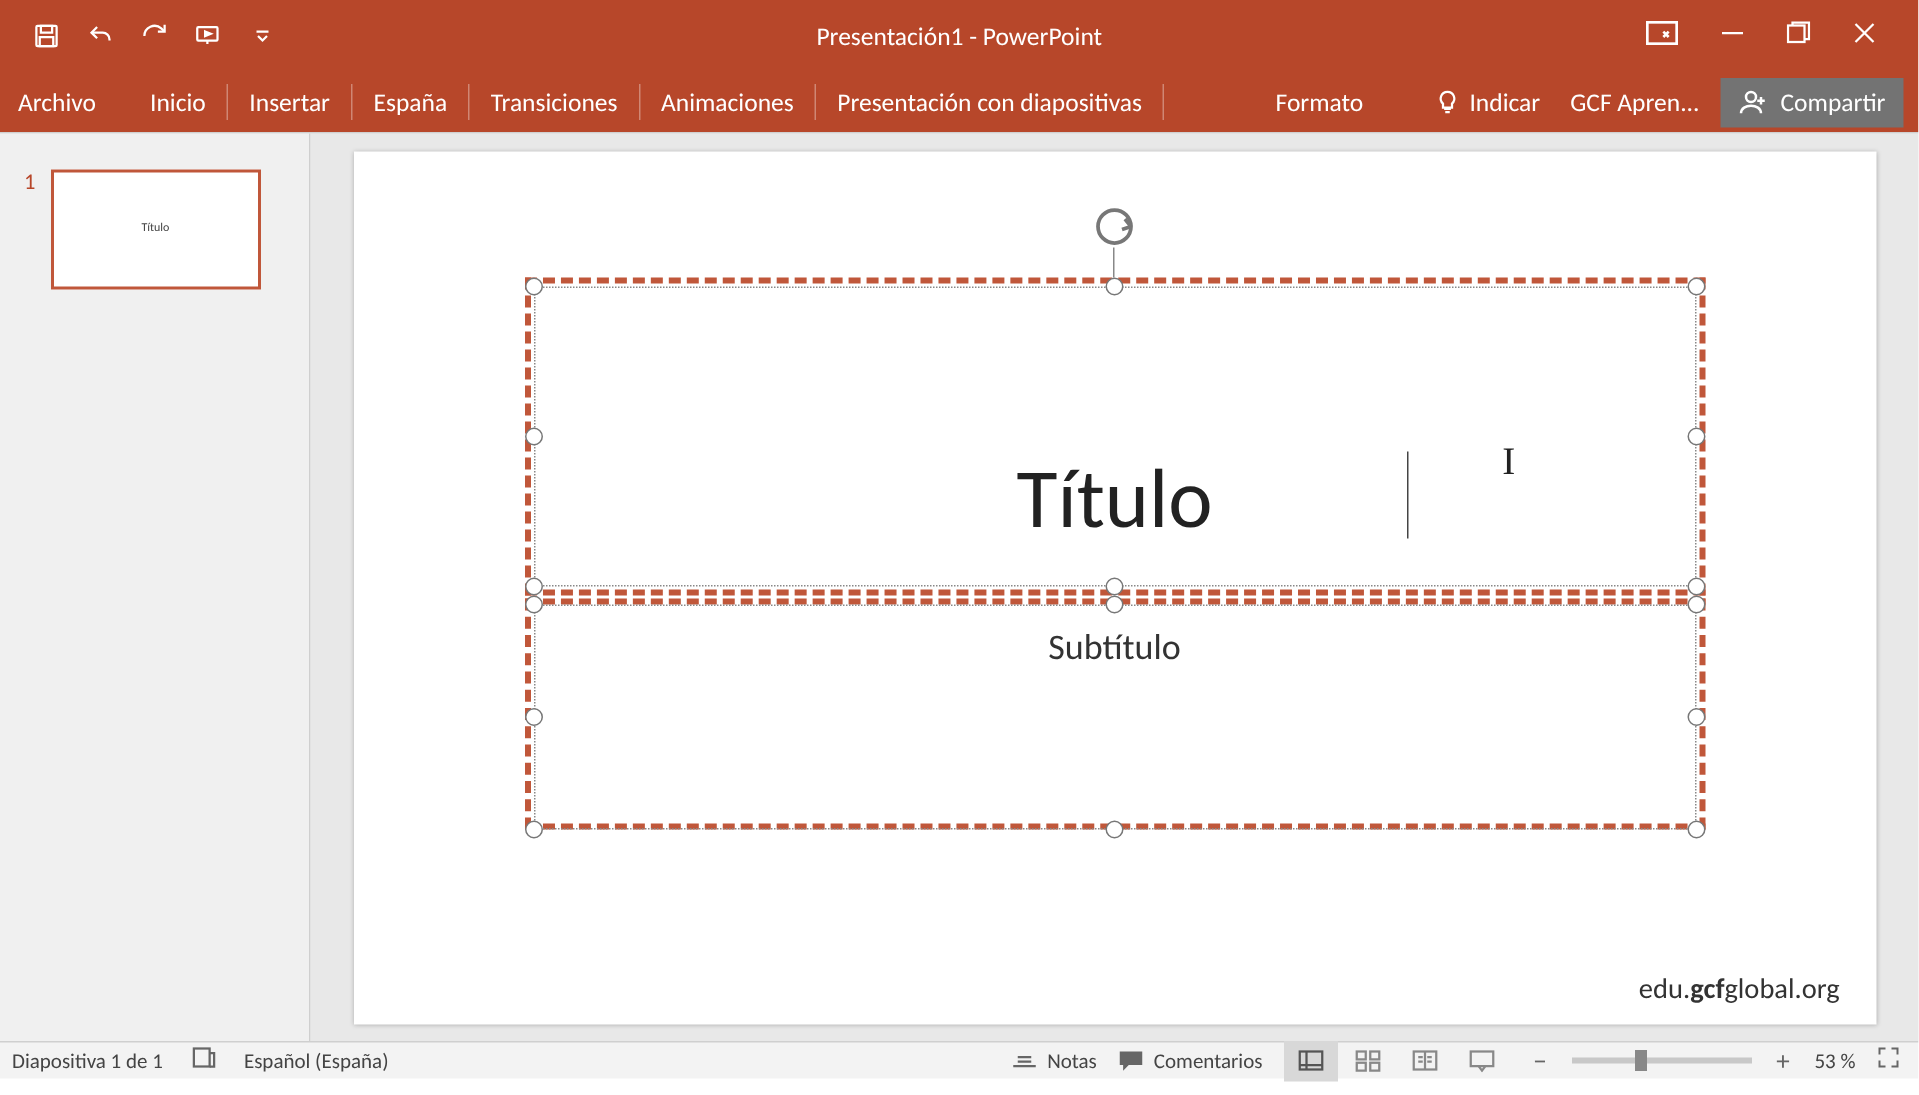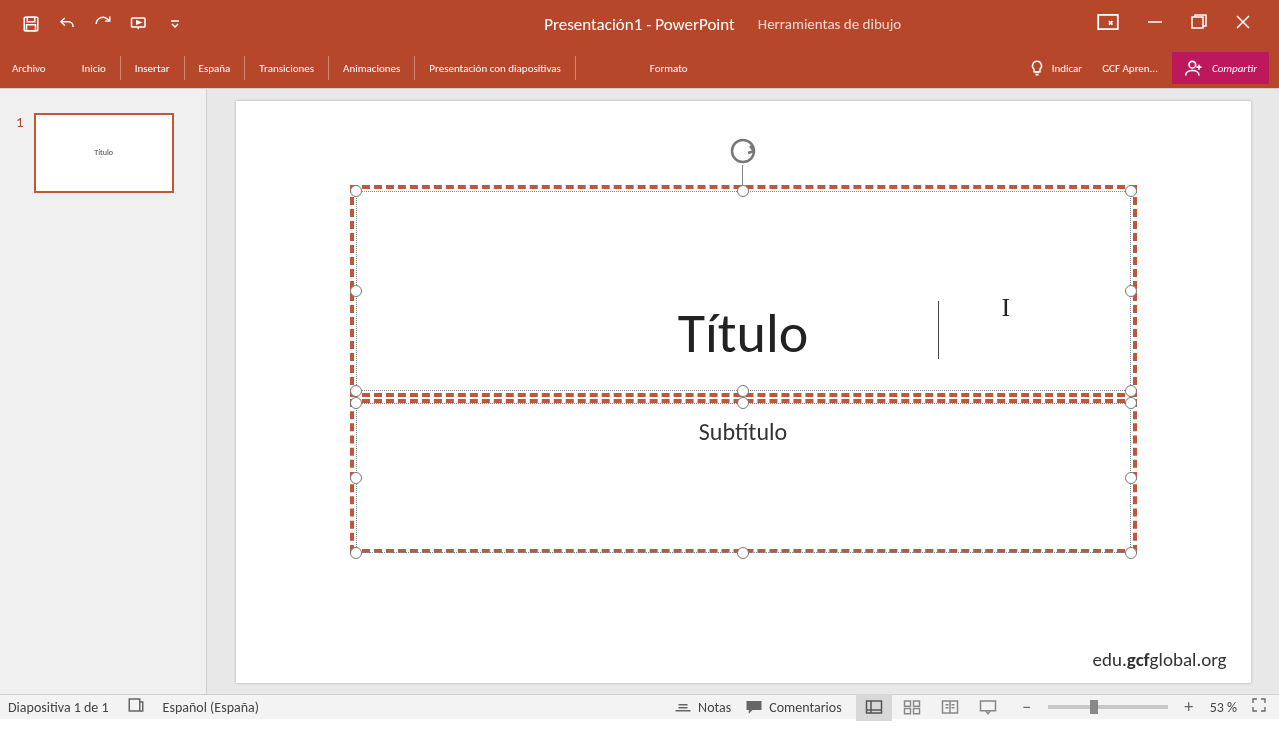--- a/index.html
+++ b/index.html
@@ -8,30 +8,30 @@
 
 .titlebar { height: 48px; background: #b7472a; display: flex; align-items: center; color: #fff; position: relative; }
 .qat { display: flex; align-items: center; gap: 18px; padding-left: 22px; }
 .qat-icon { width: 18px; height: 18px; display: flex; align-items: center; justify-content: center; }
 .qat svg { display: block; }
 .title-center { position: absolute; left: 0; right: 0; text-align: center; pointer-events: none; font-size: 17px; }
 .contextual { position: absolute; left: 700px; right: 320px; text-align: center; font-size: 15px; color: #f2d9d2; }
 .win-controls { margin-left: auto; display: flex; align-items: center; gap: 28px; padding-right: 28px; }
 
 
-.ribbon { height: 40px; background: #b7472a; display: flex; align-items: stretch; color: #fff; font-size: 11px; }
+.ribbon { height: 40px; background: #b7472a; display: flex; align-items: stretch; color: #fff; font-size: 17px; }
 .ribbon-tab { padding: 0 12px; display: flex; align-items: center; cursor: pointer; white-space: nowrap; }
 .ribbon-sep { width: 1px; background: rgba(255,255,255,.35); margin: 8px 2px; }
 .ribbon-spacer { flex: 0 0 48px; }
 .ribbon-format { padding: 0 24px; display: flex; align-items: center; }
 .ribbon-flex { flex: 1; }
 .ribbon-right { display: flex; align-items: center; gap: 4px; padding-right: 10px; }
 .tellme { display: flex; align-items: center; gap: 6px; padding: 0 6px; text-align: center; }
 .account { padding: 0 10px; white-space: nowrap; }
-.share-btn { background: #be185d; padding: 6px 12px; display: flex; align-items: center; gap: 8px; font-style: italic; }
+.share-btn { background: #737373; padding: 6px 12px; display: flex; align-items: center; gap: 8px; }
 
 
 .workspace { height: 606px; display: flex; background: #e6e6e6; border-top: 1px solid #d0d0d0; }
 .thumb-pane { width: 207px; background: #f0f0f0; border-right: 1px solid #cfcfcf; padding-top: 24px; }
 .thumb-row { display: flex; align-items: flex-start; gap: 10px; padding-left: 16px; }
 .thumb-num { font-size: 15px; color: #b7472a; }
 .thumb { width: 140px; height: 80px; background: #fff; border: 2px solid #c0573a; position: relative; }
 .thumb-title { position: absolute; left: 0; right: 0; top: 32px; text-align: center; font-size: 8px; color: #444; }
 
 .canvas-area { flex: 1; display: flex; align-items: center; justify-content: center; position: relative; background: #e8e8e8; }
@@ -105,21 +105,20 @@
           <path d="M11 16v3"></path>
         </svg>
     </span>
     <span class="qat-icon">
       <svg width="10" height="10" viewBox="0 0 10 10" fill="#fff">
           <path d="M1 2h8M2 5l3 3 3-3" stroke="#fff" stroke-width="1.5" fill="none"></path>
         </svg>
     </span>
   </div>
   <div class="title-center">Presentación1 - PowerPoint</div>
-  <div class="contextual">Herramientas de dibujo</div>
   <div class="win-controls">
     <span>
       <svg width="22" height="16" viewBox="0 0 24 18" fill="none" stroke="#fff" stroke-width="2">
           <rect x="1" y="1" width="22" height="16"></rect>
           <path d="M13 8l4 4M17 8l-4 4"></path>
         </svg>
     </span>
     <span>
       <svg width="16" height="16" viewBox="0 0 16 16" stroke="#fff" stroke-width="1.5">
           <path d="M1 8h14"></path>

